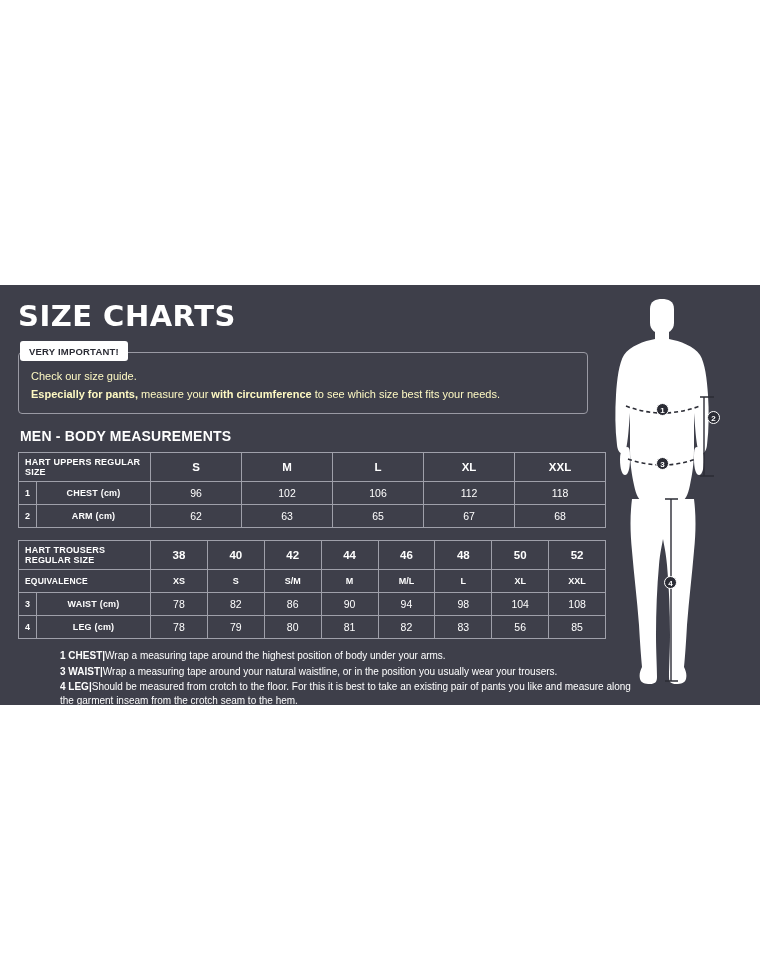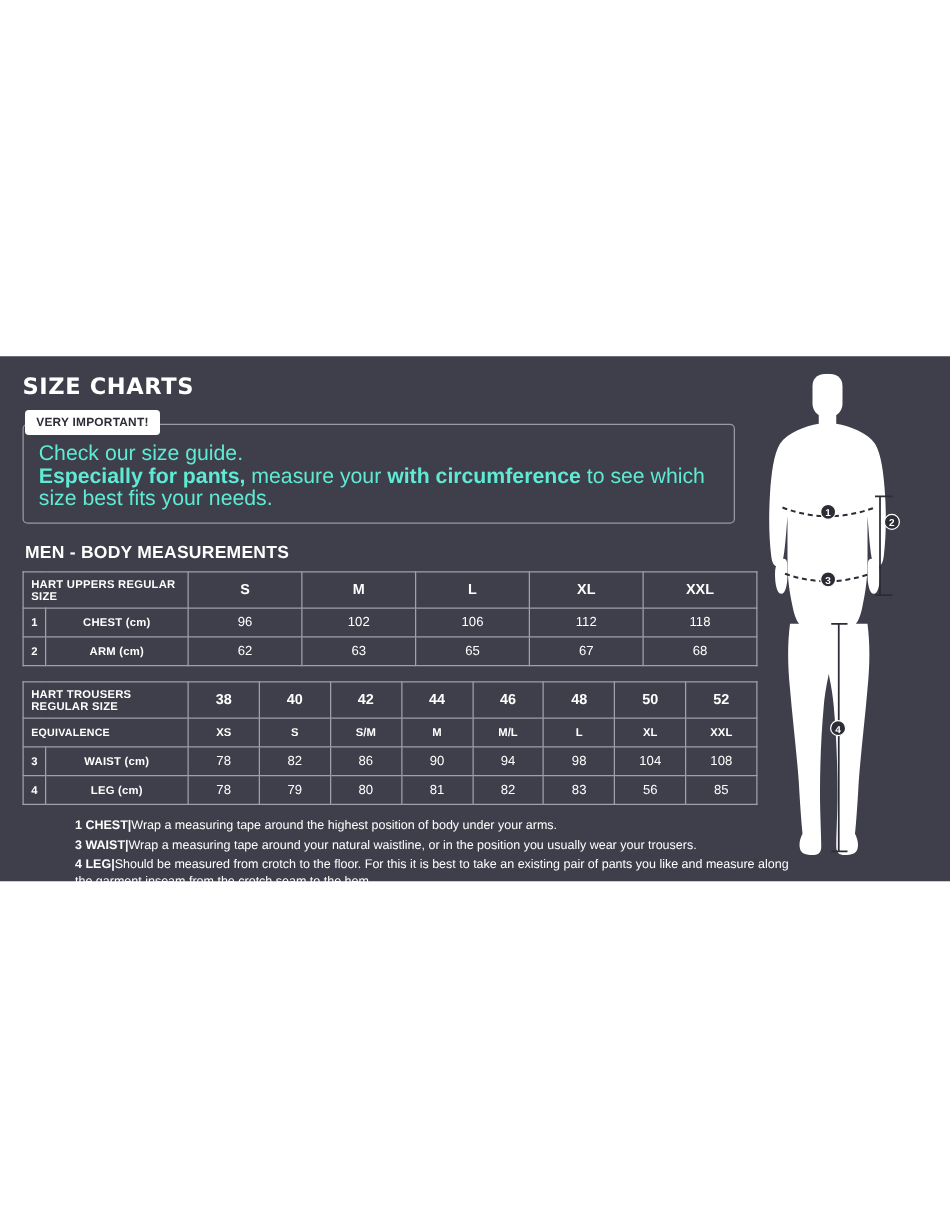--- a/index.html
+++ b/index.html
@@ -34,21 +34,21 @@
   }
   .content {
     position: absolute;
     left: 18px;
     top: 14px;
     width: 600px;
   }
 
   
   .title {
-    font-size: 18px;
+    font-size: 29px;
     font-weight: bold;
     color: #ffffff;
     letter-spacing: 0.5px;
     margin: 0 0 8px 0;
     font-family: "DejaVu Sans", sans-serif;
   }
 
   
   .badge {
     display: inline-block;
@@ -63,22 +63,22 @@
     z-index: 3;
     margin-left: 2px;
   }
 
   
   .infobox {
     border: 1px solid #9a9aa4;
     border-radius: 4px;
     margin-top: -9px;
     padding: 14px 12px 10px 12px;
-    color: #5eead4;
-    font-size: 17px;
+    color: #fef9c3;
+    font-size: 11px;
     line-height: 18px;
     width: 570px;
     box-sizing: border-box;
   }
   .infobox .l1 { display: block; }
   .infobox .l2 { display: block; }
   .infobox b { font-weight: bold; }
 
   .section-title {
     color: #ffffff;

